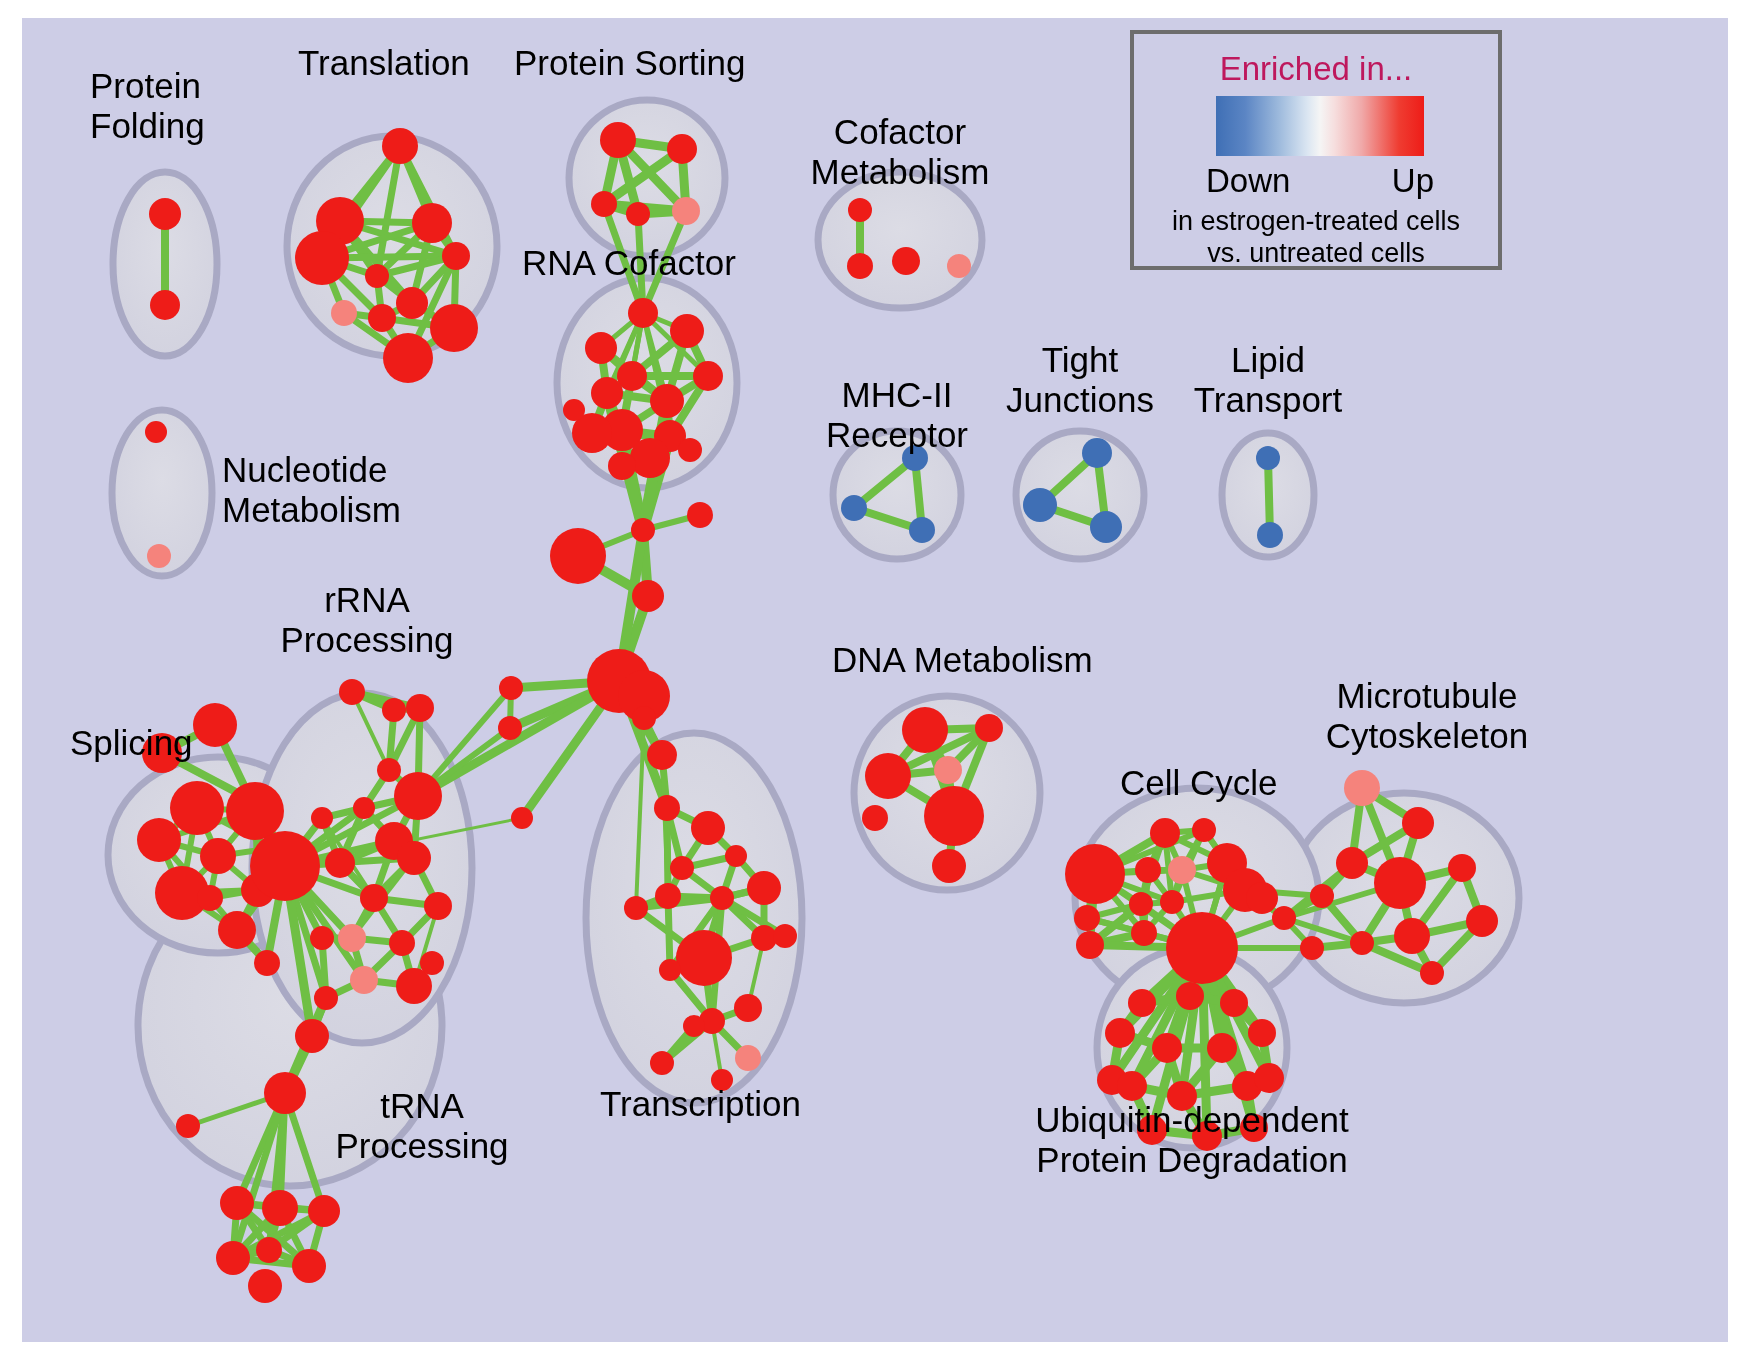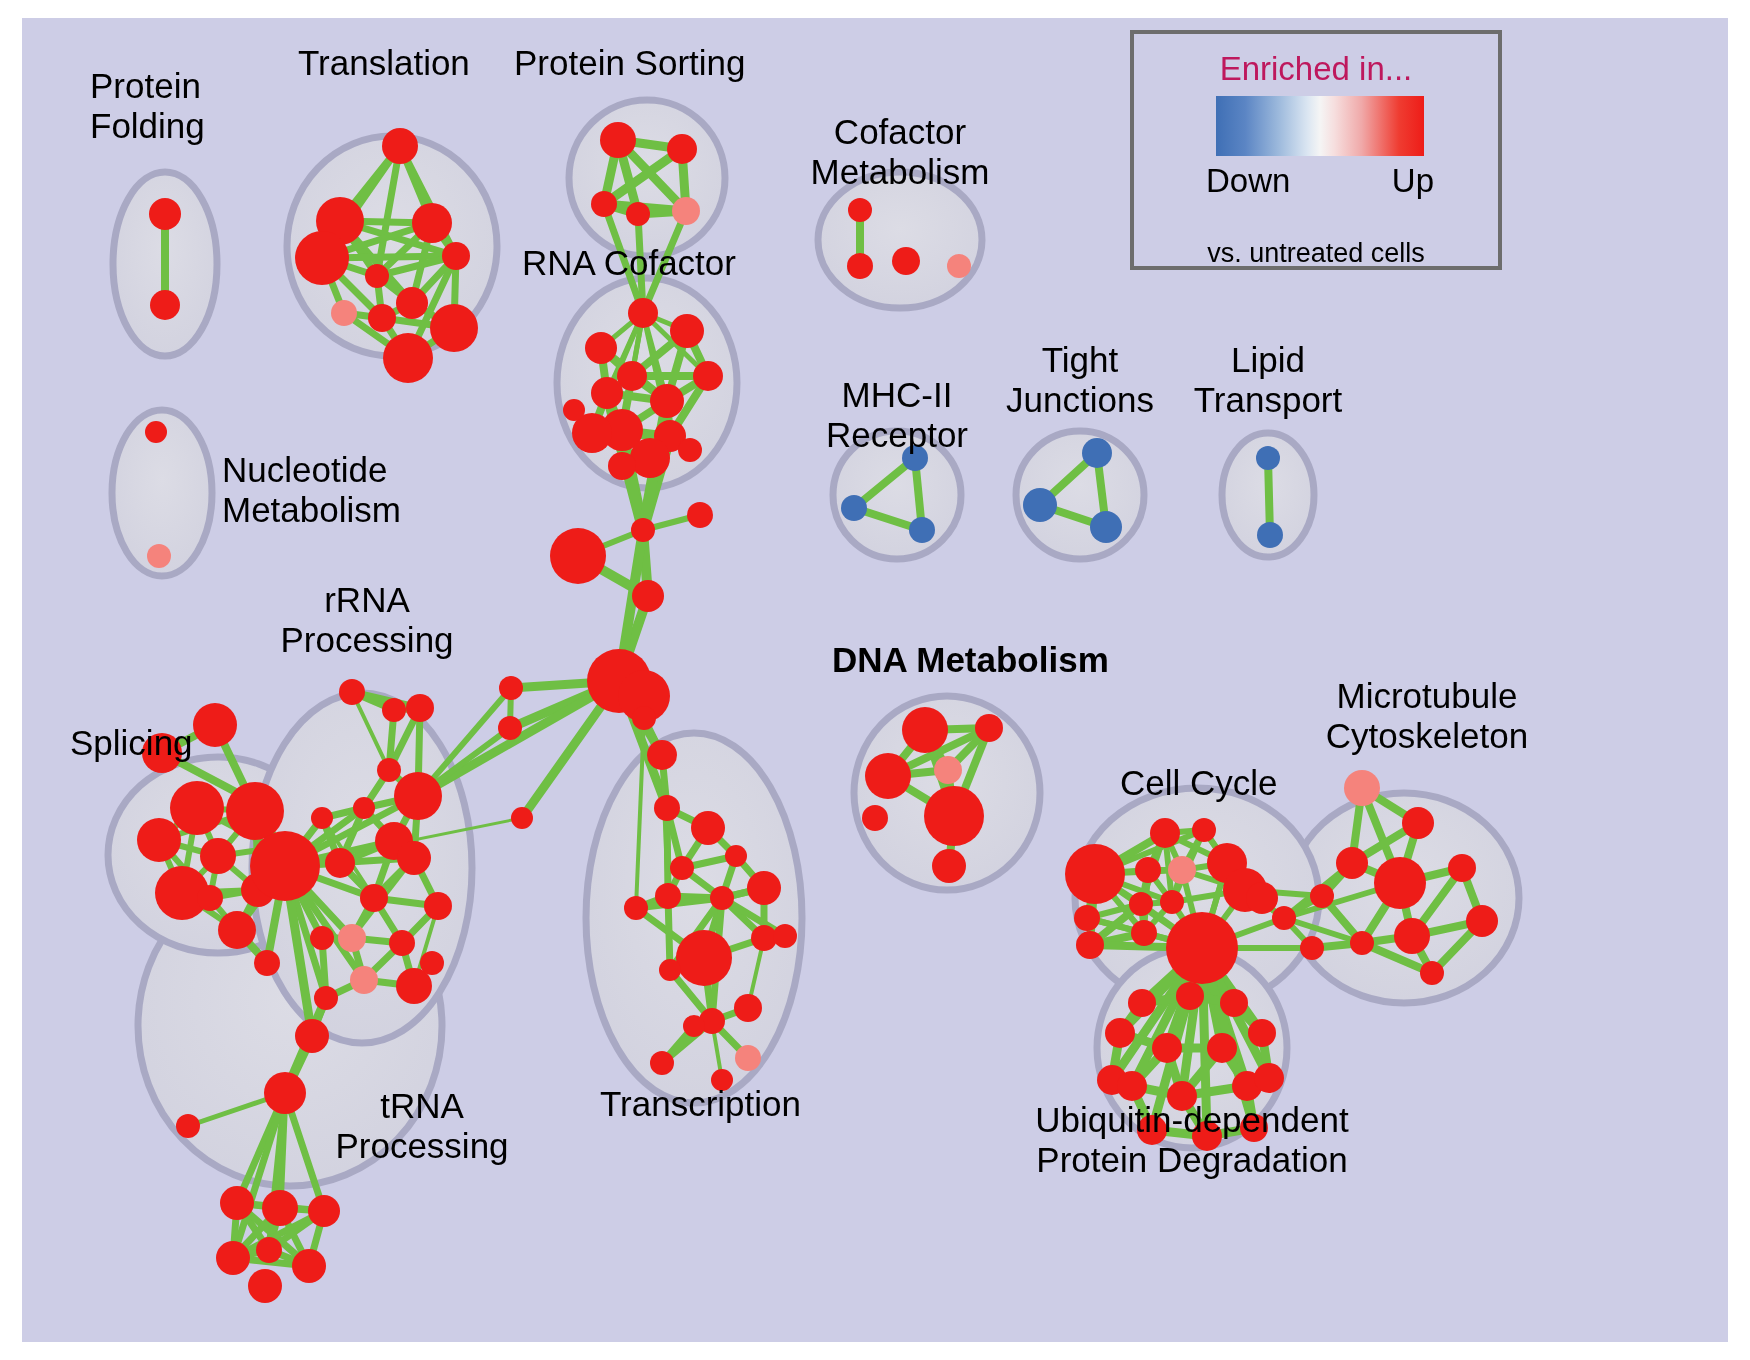--- a/index.html
+++ b/index.html
@@ -709,29 +709,30 @@
     <div class="lbl c" style="left:968px;top:322px;width:180px;">Tight
 Junctions</div>
     <div class="lbl c" style="left:1156px;top:322px;width:180px;">Lipid
 Transport</div>
     <div class="lbl" style="left:48px;top:705px;">Splicing</div>
     <div class="lbl c" style="left:240px;top:562px;width:210px;">rRNA
 Processing</div>
     <div class="lbl c" style="left:290px;top:1068px;width:220px;">tRNA
 Processing</div>
     <div class="lbl" style="left:578px;top:1066px;">Transcription</div>
-    <div class="lbl" style="left:810px;top:622px;font-weight:bold;">DNA Metabolism</div>
+    <div class="lbl" style="left:810px;top:622px;">DNA Metabolism</div>
     <div class="lbl" style="left:1098px;top:745px;">Cell Cycle</div>
     <div class="lbl c" style="left:1280px;top:658px;width:250px;">Microtubule
 Cytoskeleton</div>
     <div class="lbl c" style="left:960px;top:1082px;width:420px;">Ubiquitin-dependent
 Protein Degradation</div>
 
     <div id="legend">
       <div class="ltitle">Enriched in...</div>
       <div class="bar"></div>
       <div class="down">Down</div>
       <div class="up">Up</div>
+      <div class="sub1">in estrogen-treated cells</div>
       <div class="sub2">vs. untreated cells</div>
     </div>
 
   </div>
 </div>
 
 </body></html>

